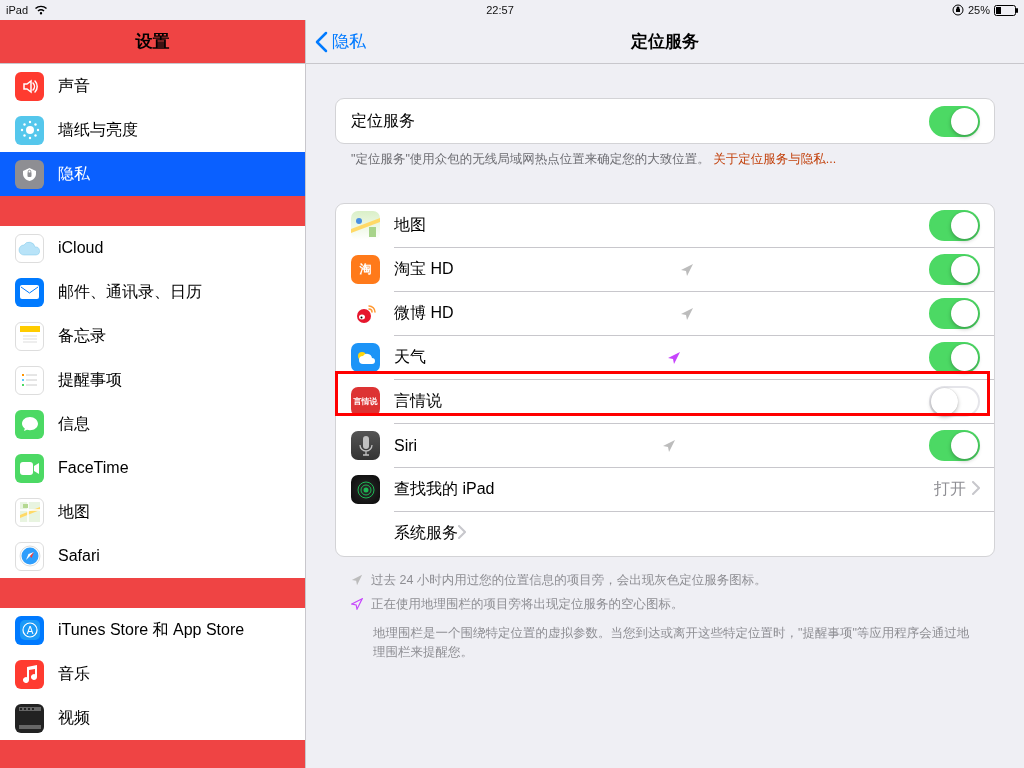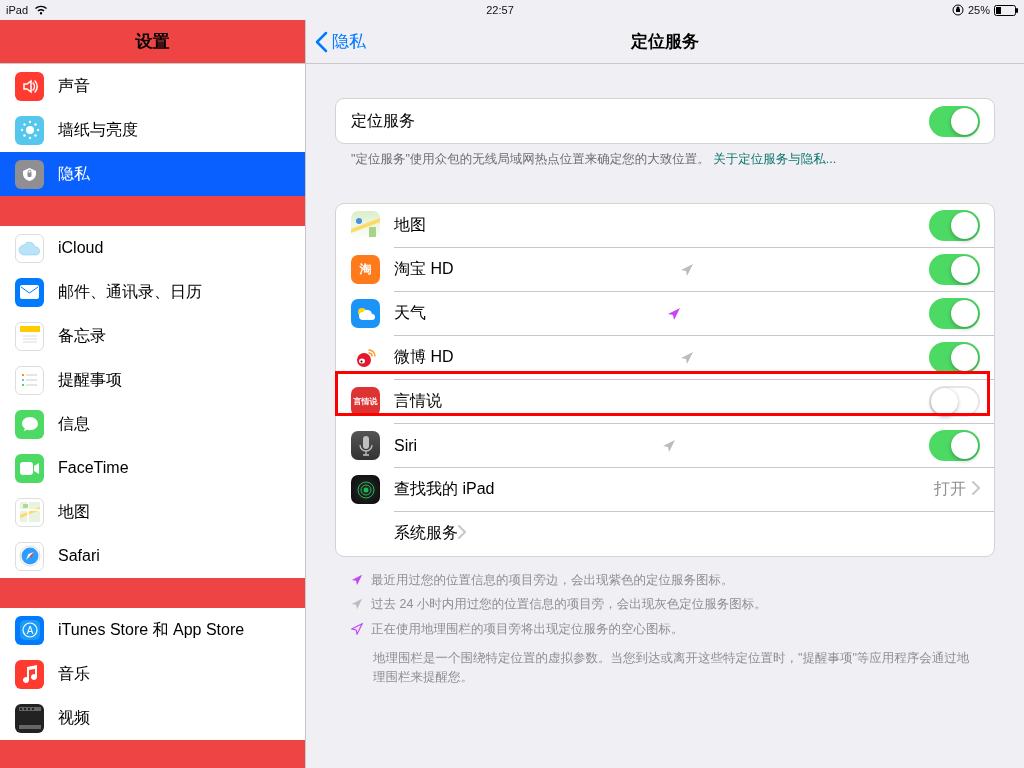--- a/index.html
+++ b/index.html
@@ -32,21 +32,21 @@
 .back-button { display: flex; align-items: center; color: #007aff; font-size: 17px; padding-left: 8px; cursor: pointer; }
 .back-button svg { width: 14px; height: 22px; margin-right: 4px; }
 .detail-title { position: absolute; left: 0; right: 0; text-align: center; font-size: 17px; font-weight: 600; pointer-events: none; }
 .detail-body { flex: 1; overflow-y: auto; padding-top: 34px; }
 
 .section { width: 660px; margin: 0 auto; background: #fff; border-radius: 9px; border: 0.5px solid #d3d3d6; }
 .section .cell { background: transparent; height: 44px; }
 .section .cell .sep { left: 15px; }
 .section .cell.with-icon .sep { left: 58px; }
 .footer-text { width: 660px; margin: 7px auto 0; padding: 0 16px; font-size: 12.5px; color: #6d6d72; line-height: 1.4; }
-.footer-text a { color: #0f766e; text-decoration: none; }
+.footer-text a { color: #c2410c; text-decoration: none; }
 
 .toggle { width: 51px; height: 31px; border-radius: 31px; background: #fff; border: 2px solid #e5e5ea; position: relative; margin-left: auto; margin-right: 14px; flex-shrink: 0; cursor: pointer; }
 .toggle .knob { position: absolute; width: 27px; height: 27px; border-radius: 50%; background: #fff; top: 0; left: 0; box-shadow: 0 2px 4px rgba(0,0,0,0.25), 0 0 1px rgba(0,0,0,0.2); transition: left .2s; }
 .toggle.on { background: #4cd964; border-color: #4cd964; }
 .toggle.on .knob { left: 20px; }
 
 .loc-arrow { margin-left: auto; margin-right: 8px; }
 .loc-arrow svg { width: 14px; height: 14px; display: block; }
 .chevron { margin-right: 14px; color: #c7c7cc; }
 .detail-value { color: #8e8e93; font-size: 16px; margin-left: auto; margin-right: 6px; }
@@ -308,58 +308,58 @@
               <svg viewBox="0 0 14 14">
                 <path d="M13 1L1 7l5 1 1 5z" fill="#bcbcbc"></path>
               </svg>
             </span>
             <div class="toggle on">
               <div class="knob"></div>
             </div>
       <div class="sep"></div>
     </div>
           <div class="cell with-icon">
-      <div class="app-icon" style="background:#1c94f7">
-              <svg width="20" height="14" viewBox="0 0 20 14">
-                <circle cx="6" cy="5" r="4" fill="#ffd60a"></circle>
-                <path d="M7 13a4 4 0 010-8 5 5 0 019 2 3 3 0 010 6z" fill="#fff"></path>
-              </svg>
-            </div>
-      <span class="label">天气</span>
-      <span class="loc-arrow">
-              <svg viewBox="0 0 14 14">
-                <path d="M13 1L1 7l5 1 1 5z" fill="#c644fc"></path>
-              </svg>
-            </span>
-            <div class="toggle on">
-              <div class="knob"></div>
-            </div>
-      <div class="sep"></div>
-    </div>
-          <div class="cell with-icon">
       <div class="app-icon" style="background:#fff">
               <svg width="22" height="22" viewBox="0 0 22 22">
                 <circle cx="9" cy="13" r="7" fill="#e6162d"></circle>
                 <ellipse cx="7" cy="14" rx="3" ry="2.5" fill="#fff"></ellipse>
                 <circle cx="6.5" cy="14.5" r="1" fill="#000"></circle>
                 <path d="M14 3a6 6 0 016 6M14 6a3 3 0 013 3" fill="none" stroke="#ff9933" stroke-width="1.5" stroke-linecap="round"></path>
               </svg>
             </div>
       <span class="label">微博 HD</span>
       <span class="loc-arrow">
               <svg viewBox="0 0 14 14">
                 <path d="M13 1L1 7l5 1 1 5z" fill="#bcbcbc"></path>
               </svg>
             </span>
             <div class="toggle on">
               <div class="knob"></div>
             </div>
       <div class="sep"></div>
     </div>
           <div class="cell with-icon">
+      <div class="app-icon" style="background:#1c94f7">
+              <svg width="20" height="14" viewBox="0 0 20 14">
+                <circle cx="6" cy="5" r="4" fill="#ffd60a"></circle>
+                <path d="M7 13a4 4 0 010-8 5 5 0 019 2 3 3 0 010 6z" fill="#fff"></path>
+              </svg>
+            </div>
+      <span class="label">天气</span>
+      <span class="loc-arrow">
+              <svg viewBox="0 0 14 14">
+                <path d="M13 1L1 7l5 1 1 5z" fill="#c644fc"></path>
+              </svg>
+            </span>
+            <div class="toggle on">
+              <div class="knob"></div>
+            </div>
+      <div class="sep"></div>
+    </div>
+          <div class="cell with-icon">
       <div class="app-icon" style="background:#d33">
               <span style="font-size:8px;line-height:1">言情说</span>
             </div>
       <span class="label">言情说</span>
       <div class="toggle ">
               <div class="knob"></div>
             </div>
       <div class="sep"></div>
     </div>
           <div class="cell with-icon">
@@ -402,26 +402,20 @@
              <span class="chevron"><svg width="8" height="14" viewBox="0 0 8 14">
                 <path d="M1 1l6 6-6 6" fill="none" stroke="#c7c7cc" stroke-width="2" stroke-linecap="round"></path>
               </svg></span>
 
     </div>
         </div>
 
       <div class="hint-list" id="hint-list">
           <div class="hint-item">
       <span class="arrow"><svg width="12" height="12" viewBox="0 0 14 14">
-                <path d="M13 1L1 7l5 1 1 5z" fill="#c644fc"></path>
-              </svg></span>
-      <span>最近用过您的位置信息的项目旁边，会出现紫色的定位服务图标。</span>
-    </div>
-          <div class="hint-item">
-      <span class="arrow"><svg width="12" height="12" viewBox="0 0 14 14">
                 <path d="M13 1L1 7l5 1 1 5z" fill="#bcbcbc"></path>
               </svg></span>
       <span>过去 24 小时内用过您的位置信息的项目旁，会出现灰色定位服务图标。</span>
     </div>
           <div class="hint-item">
       <span class="arrow"><svg width="12" height="12" viewBox="0 0 14 14">
                 <path d="M13 1L1 7l5 1 1 5z" fill="none" stroke="#c644fc" stroke-width="1.3"></path>
               </svg></span>
       <span>正在使用地理围栏的项目旁将出现定位服务的空心图标。</span>
     </div>

